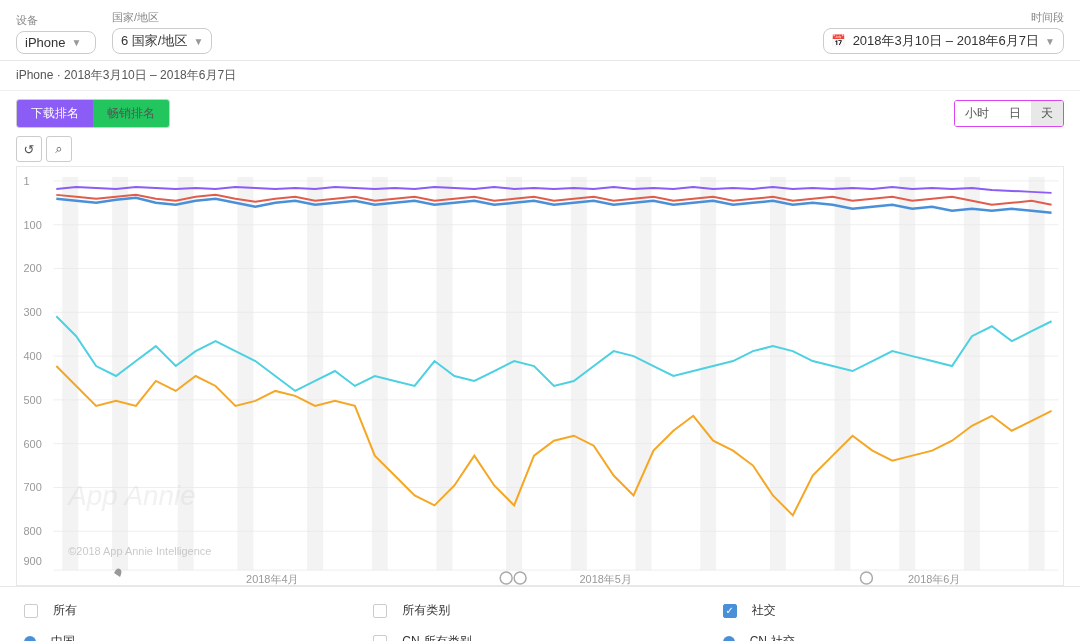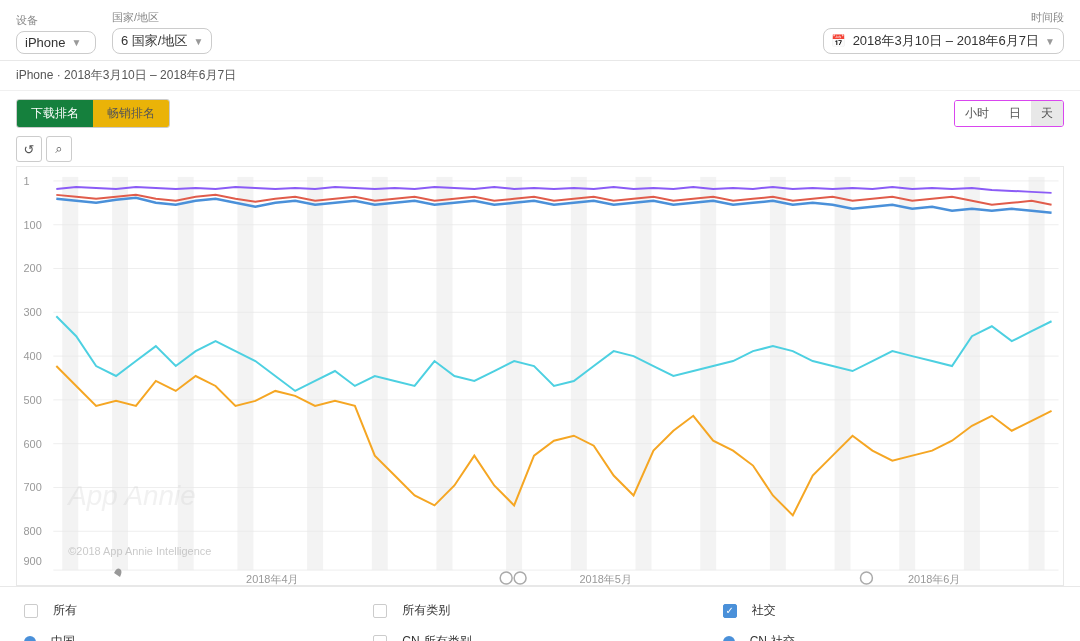--- a/index.html
+++ b/index.html
@@ -47,26 +47,26 @@
     .tab-group {
       display: flex;
       border: 1px solid #ccc;
       border-radius: 3px;
       overflow: hidden;
     }
     .tab-btn {
       padding: 5px 14px;
       cursor: pointer;
       font-size: 12px;
-      background: #eab308;
+      background: #22c55e;
       border: none;
       color: #555;
     }
     .tab-btn.active {
-      background: #15803d;
+      background: #8b5cf6;
       color: #fff;
     }
     .time-group {
       display: flex;
       border: 1px solid #d946ef;
       border-radius: 3px;
       overflow: hidden;
     }
     .time-btn {
       padding: 4px 10px;

